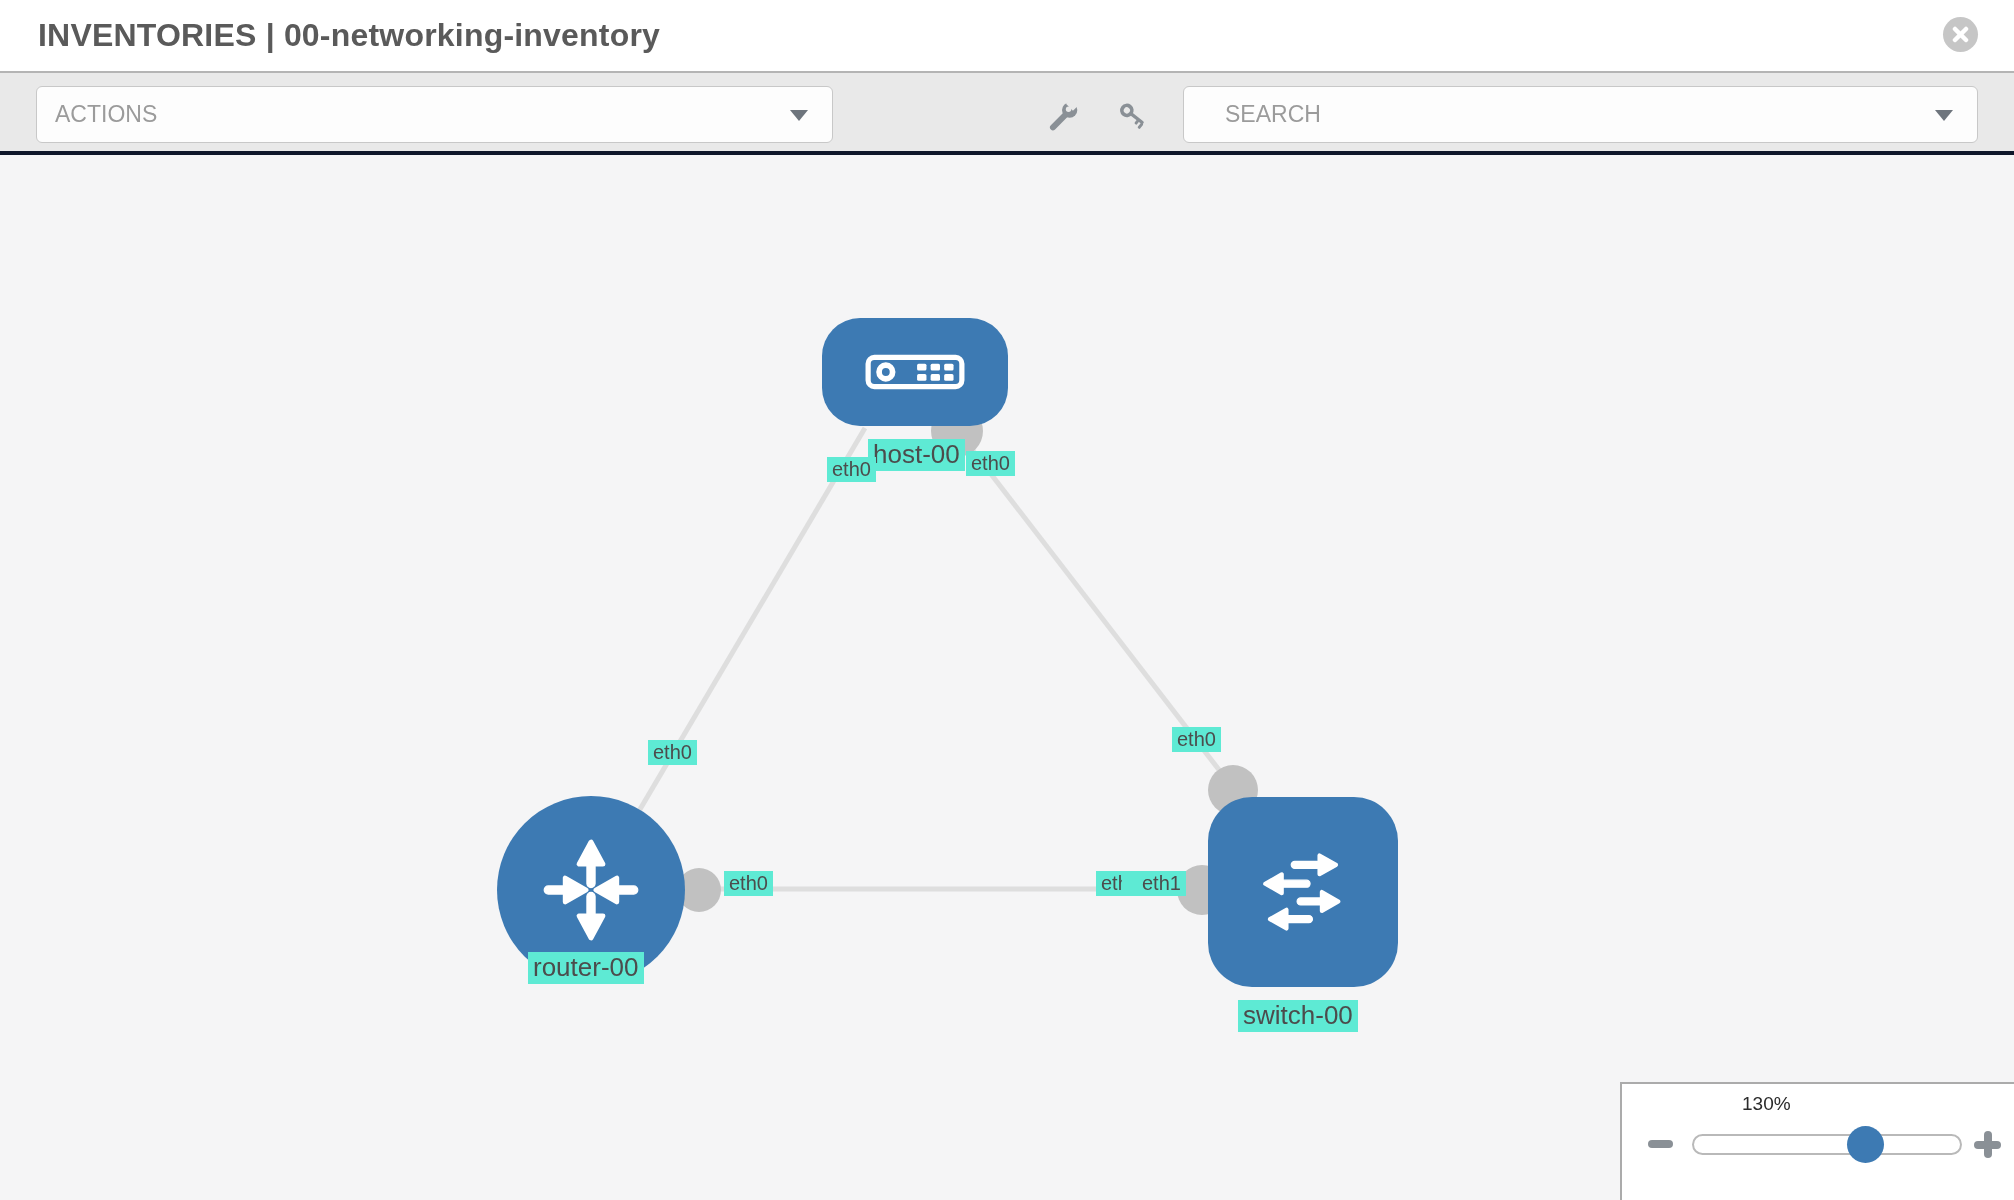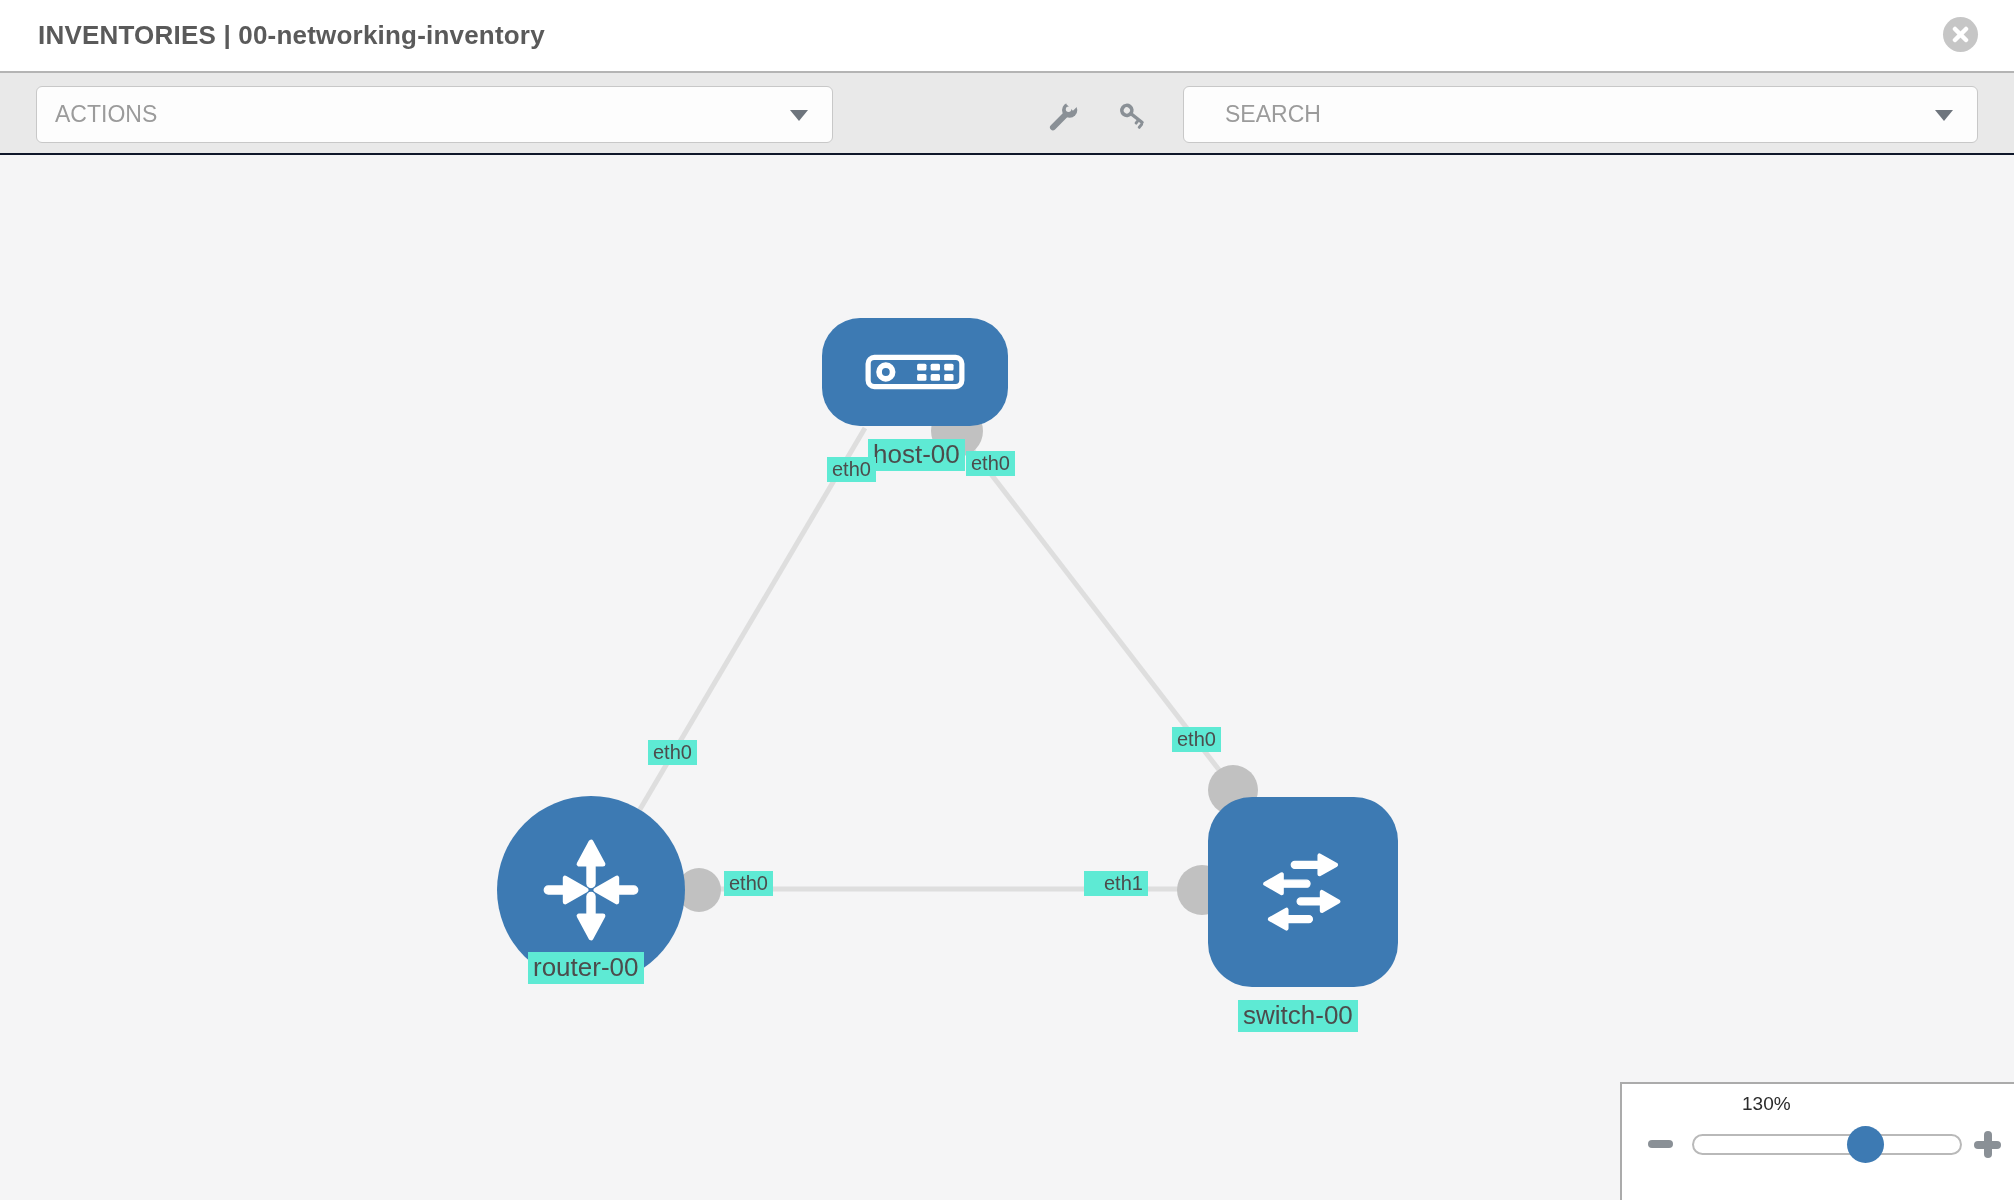--- a/index.html
+++ b/index.html
@@ -8,32 +8,32 @@
   #app {
     position:relative; width:2014px; height:1200px;
     overflow:hidden; background:#fff;
   }
   
   #header {
     position:absolute; left:0; top:0; width:2014px; height:71px;
     background:#fff; display:flex; align-items:center;
   }
   #page-title {
-    margin-left:38px; font-size:26px; font-weight:bold; color:#5a5a5a;
+    margin-left:38px; font-size:32px; font-weight:bold; color:#5a5a5a;
     letter-spacing:0.2px;
   }
   #close-btn {
     position:absolute; right:36px; top:17px; width:35px; height:35px;
     border-radius:50%; background:#c6c6c6; display:flex;
     align-items:center; justify-content:center; cursor:pointer;
   }
   
   #toolbar {
     position:absolute; left:0; top:71px; width:2014px; height:84px;
-    background:#e9e9e9; border-top:2px solid #b4b4b4; border-bottom:2px solid #0f172a;
+    background:#e9e9e9; border-top:2px solid #b4b4b4; border-bottom:4px solid #0f172a;
   }
   .select-box {
     position:absolute; top:13px; height:57px; background:#fdfdfd;
     border:1px solid #c8c8c8; border-radius:6px; display:flex;
     align-items:center; padding-left:18px; color:#9b9b9b; font-size:23px;
     cursor:pointer;
   }
   #actions-select { left:36px;  width:797px; }
   #search-select  { left:1183px; width:795px;padding-left:41px; }
   .caret {
@@ -64,21 +64,21 @@
   .node-lbl { font-size:26px; }
   .if-lbl   { font-size:20px; }
   #lbl-host   { left:868px;  top:284px; }
   #lbl-router { left:528px;  top:797px; }
   #lbl-switch { left:1238px; top:845px; }
   #if-host-left    { left:827px;  top:302px; }
   #if-host-right   { left:966px;  top:296px; }
   #if-link1-mid    { left:648px;  top:585px; }
   #if-router-right { left:724px;  top:716px; }
   #if-switch-left-under { left:1096px; top:716px; z-index:1; }
-  #if-switch-left  { left:1084px; top:716px; z-index:2;padding-left:20px; }
+  #if-switch-left  { left:1122px; top:716px; z-index:2;padding-left:20px; }
   #if-switch-top   { left:1172px; top:572px; }
   
   #zoom-panel {
     position:absolute; left:1620px; top:927px; width:440px; height:300px;
     background:#fff; border:2px solid #ababab;
   }
   #zoom-level {
     position:absolute; left:120px; top:9px; width:170px; text-align:left;
     font-size:19px; color:#2b2b2b;
   }

